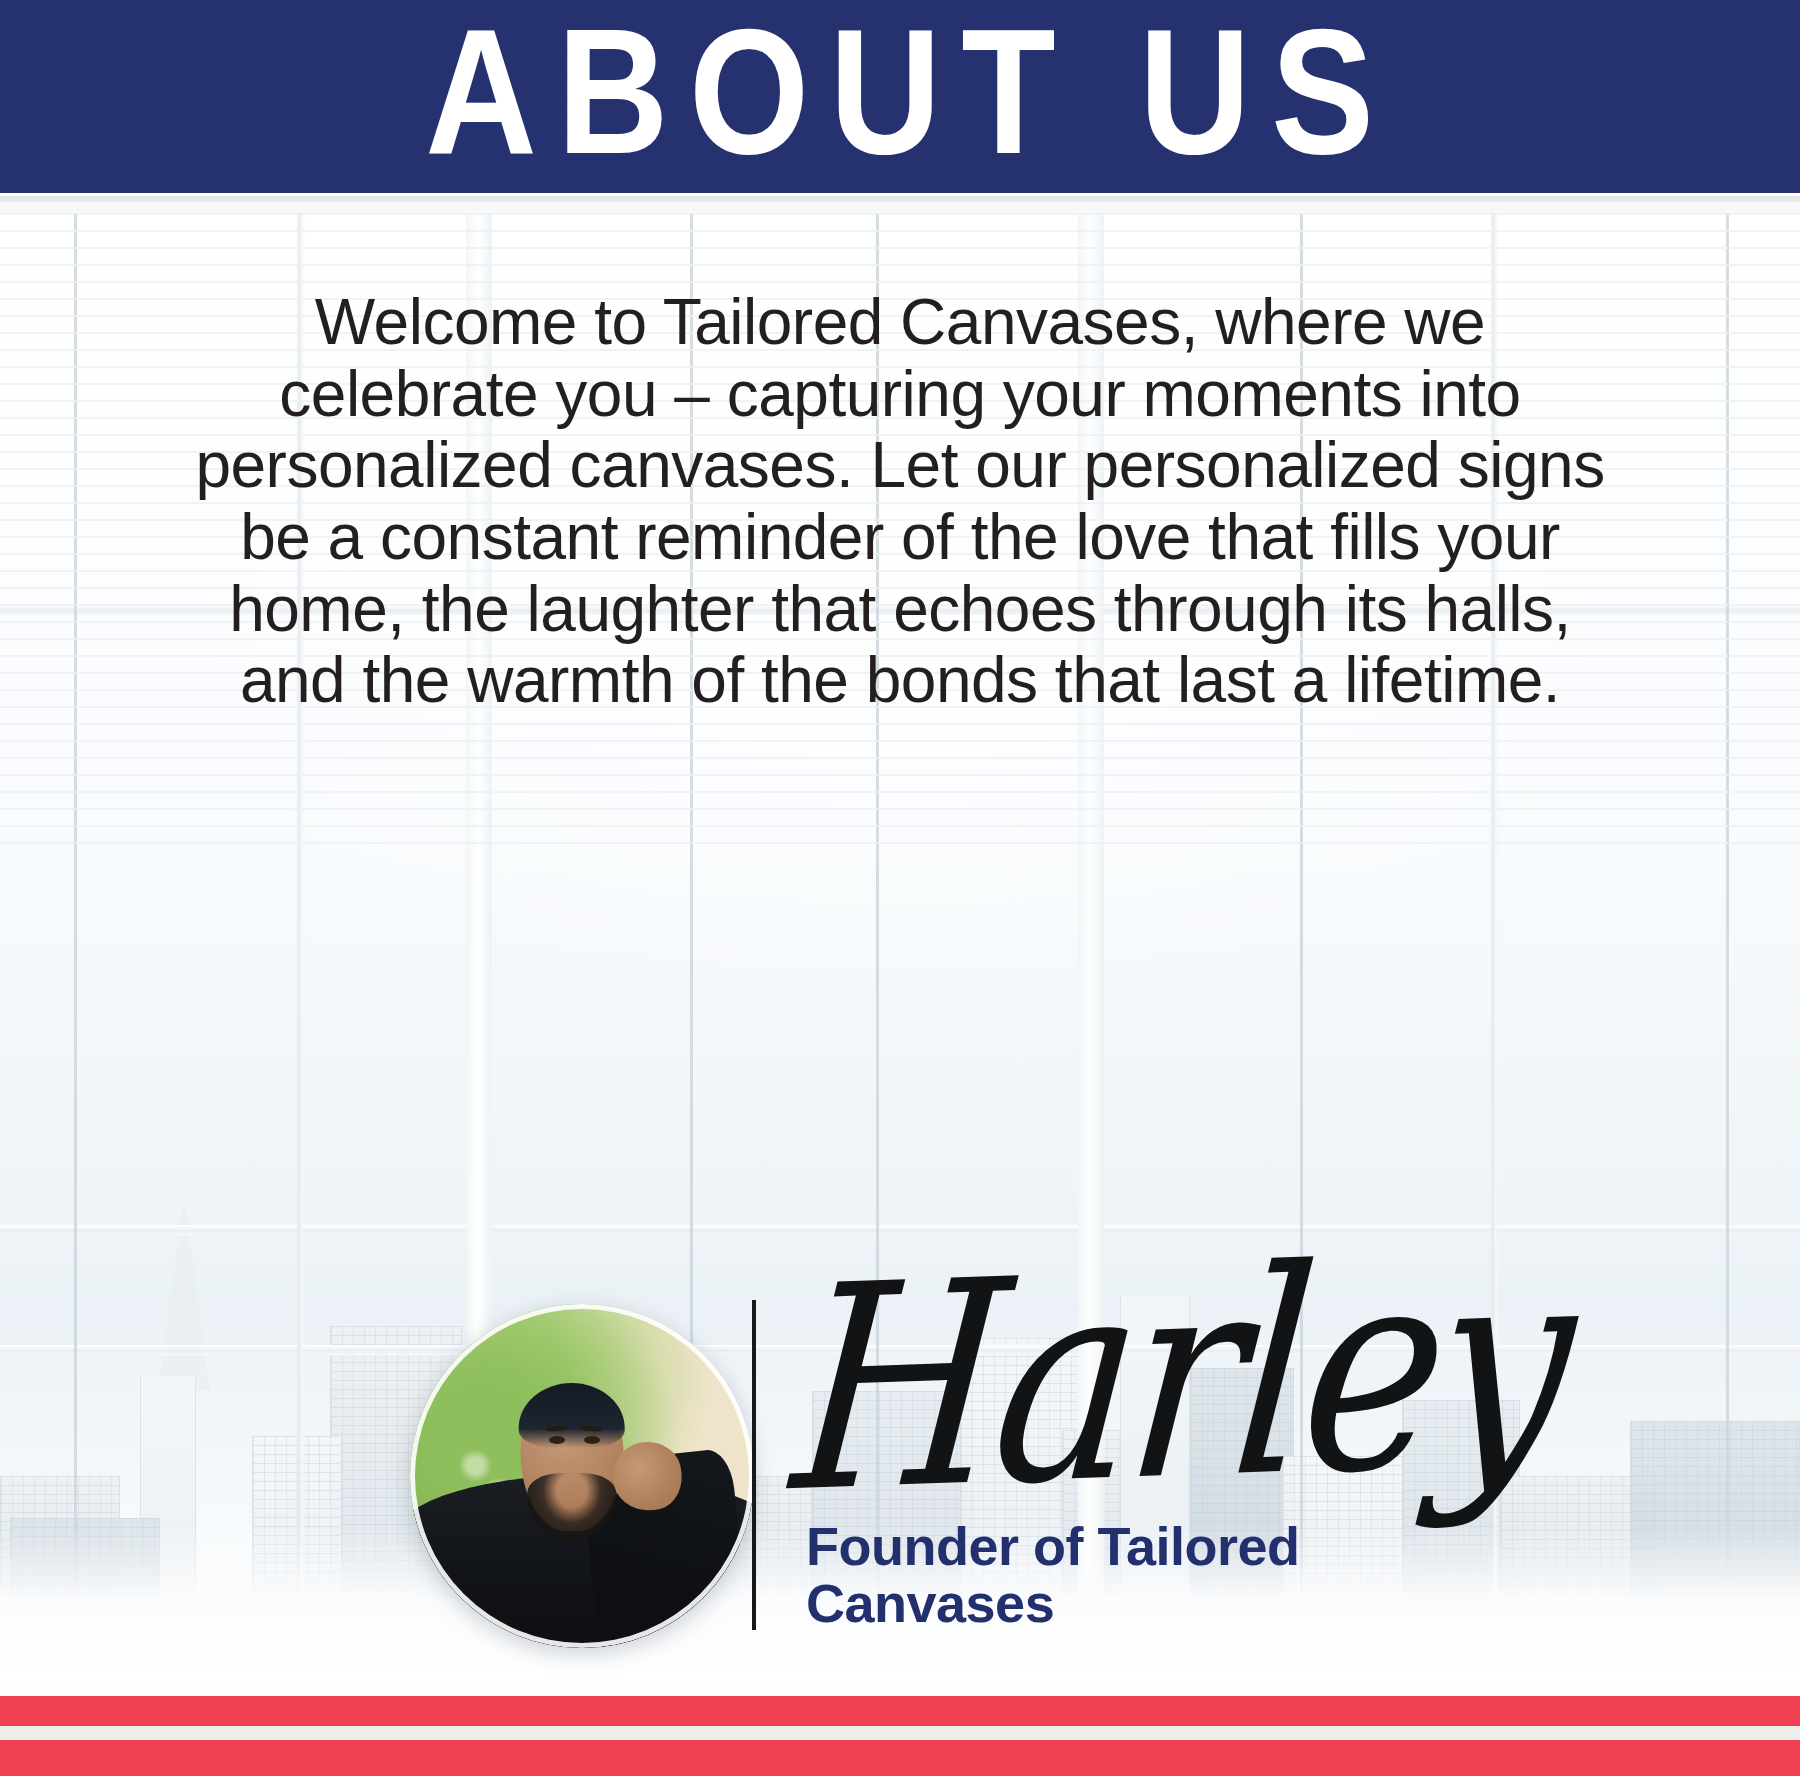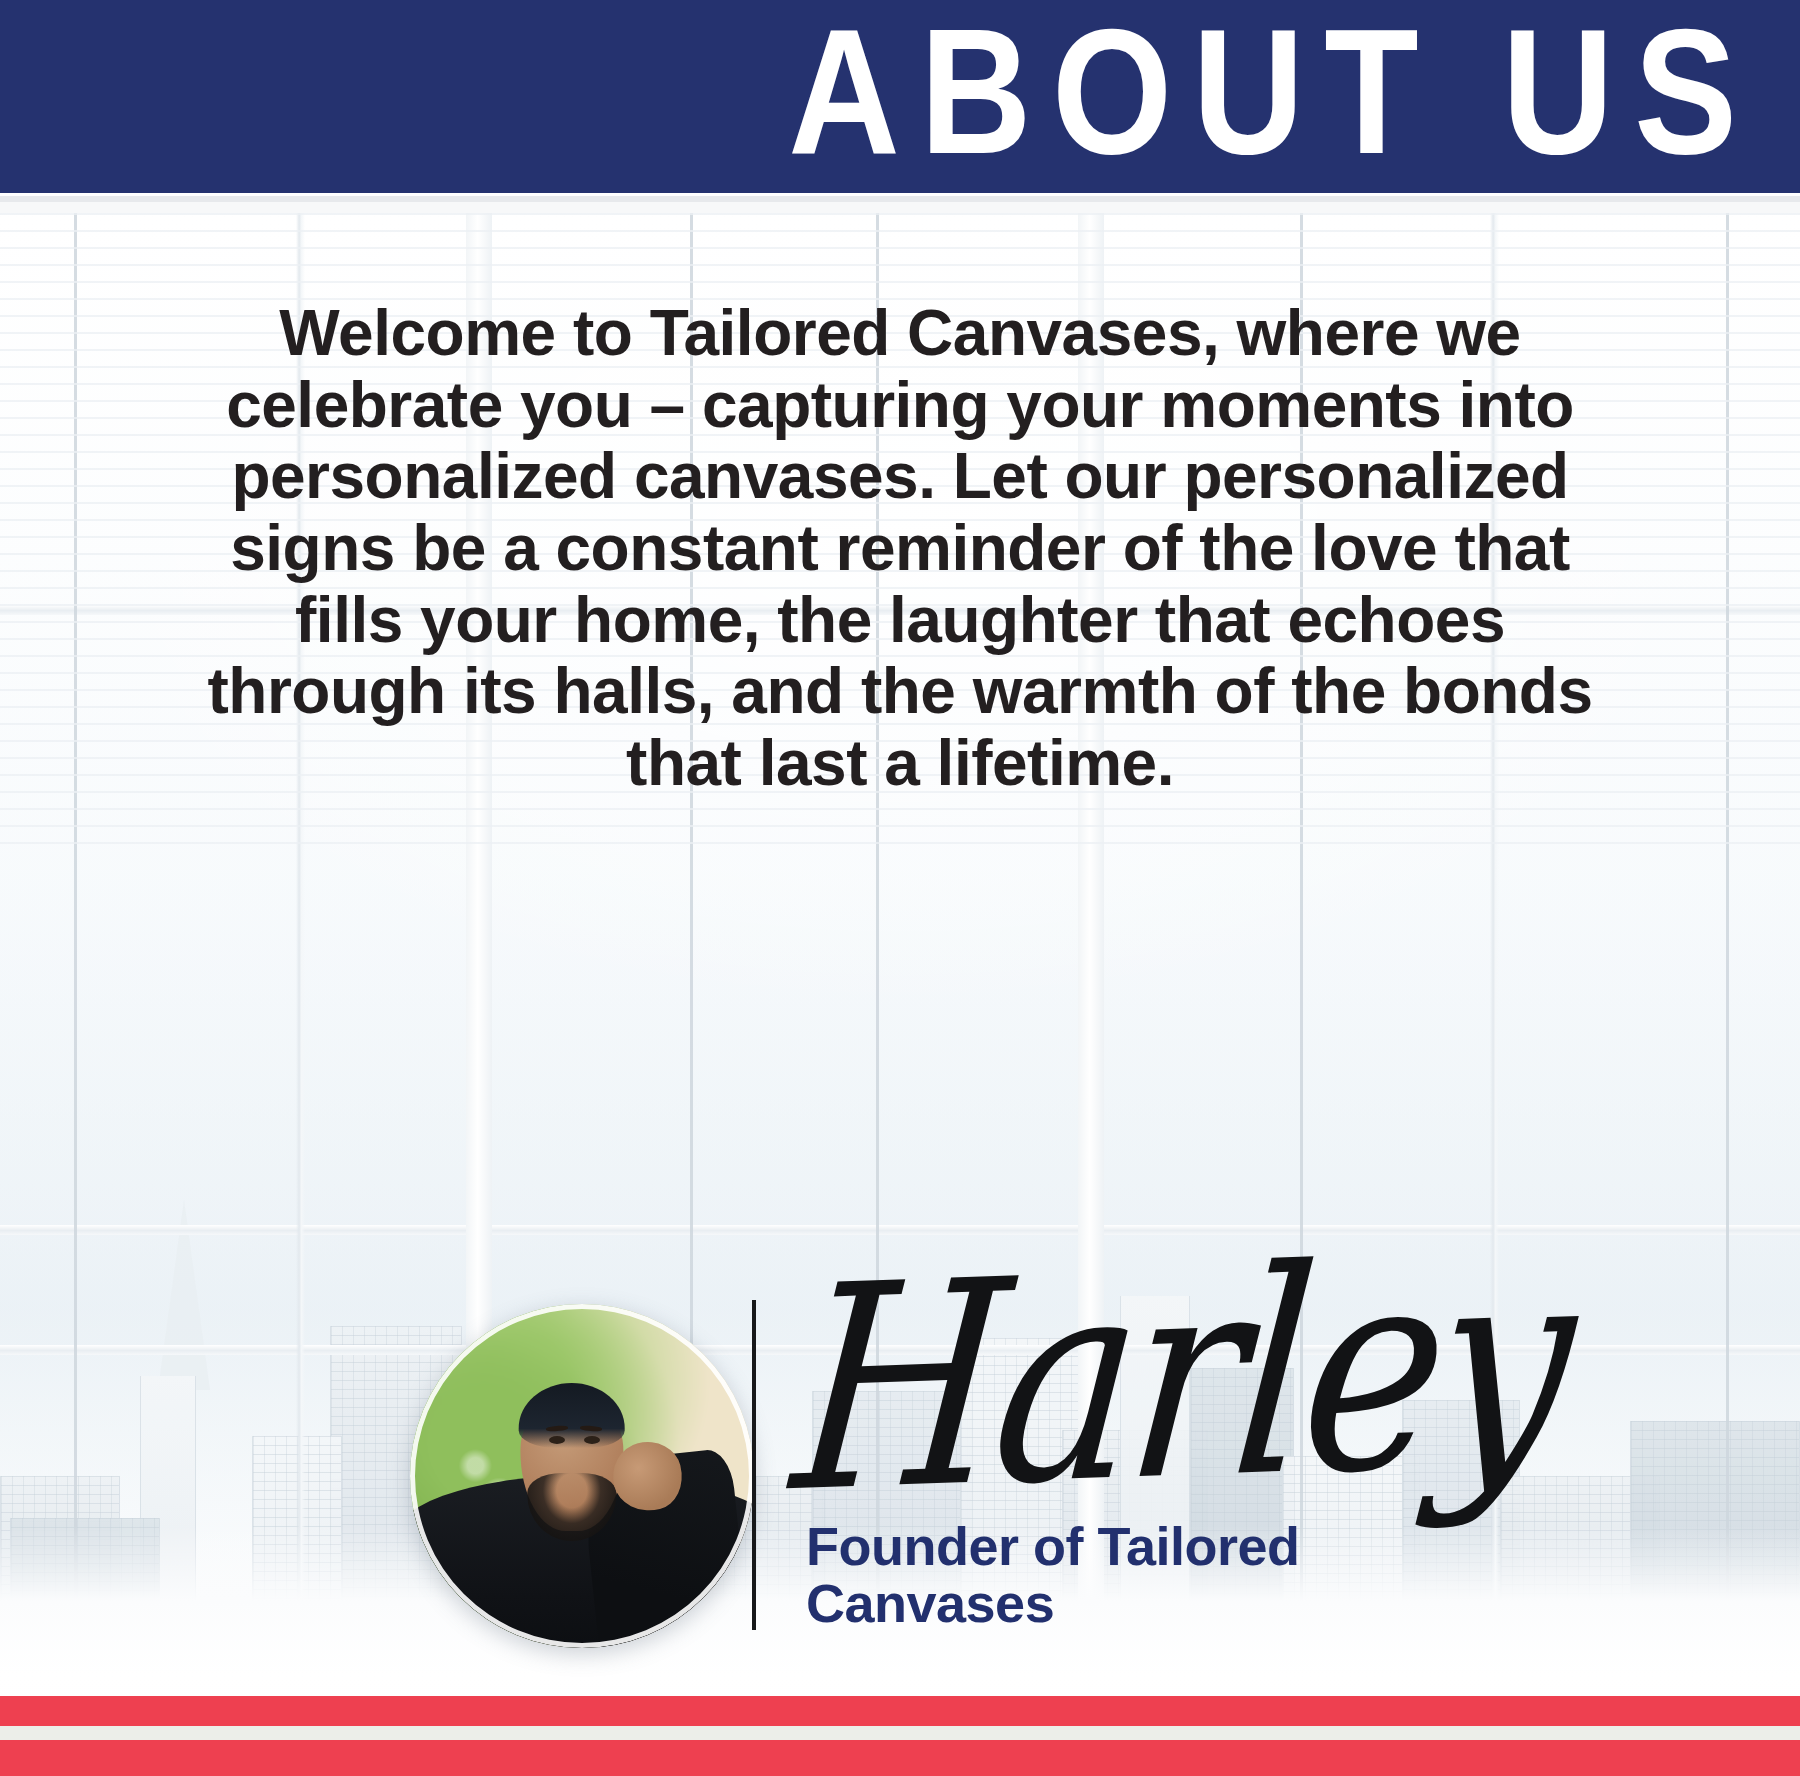--- a/index.html
+++ b/index.html
@@ -79,21 +79,21 @@
   .blinds {
     position:absolute; left:0; right:0; top:0; height:640px;
     background:repeating-linear-gradient(180deg, rgba(236,240,244,.85) 0 2px, rgba(255,255,255,0) 2px 17px);
     opacity:.9;
   }
 
   
   .banner {
     position:absolute; left:0; top:0; width:1800px; height:183px;
     background:#25326F;
-    display:flex; align-items:center; justify-content:flex-end;
+    display:flex; align-items:center; justify-content:center;
     z-index:6;
   }
   .banner-title {
     color:#ffffff;
     font-family:"Liberation Sans", sans-serif;
     font-weight:700;
     font-size:168px;
     line-height:1;
     letter-spacing:22px;
     transform:scaleX(.92) scaleY(1.06);
@@ -110,21 +110,21 @@
   .copy {
     position:absolute; left:180px; top:282px; width:1440px;
     text-align:center; z-index:4;
     color:#231f20;
     font-family:"Liberation Sans", sans-serif;
     font-size:64px;
     line-height:1.12;
     font-weight:400;
     letter-spacing:-.5px;
   }
-  .copy p { margin:16px;font-weight:bold; }
+  .copy p { margin:5px; }
   .copy .gap { height:78px; }
 
   
   .sigblock {
     position:absolute; left:400px; top:1290px; width:1060px; height:400px; z-index:5;
   }
   .avatar {
     position:absolute; left:10px; top:14px;
     width:344px; height:344px; border-radius:50%;
     overflow:hidden;

